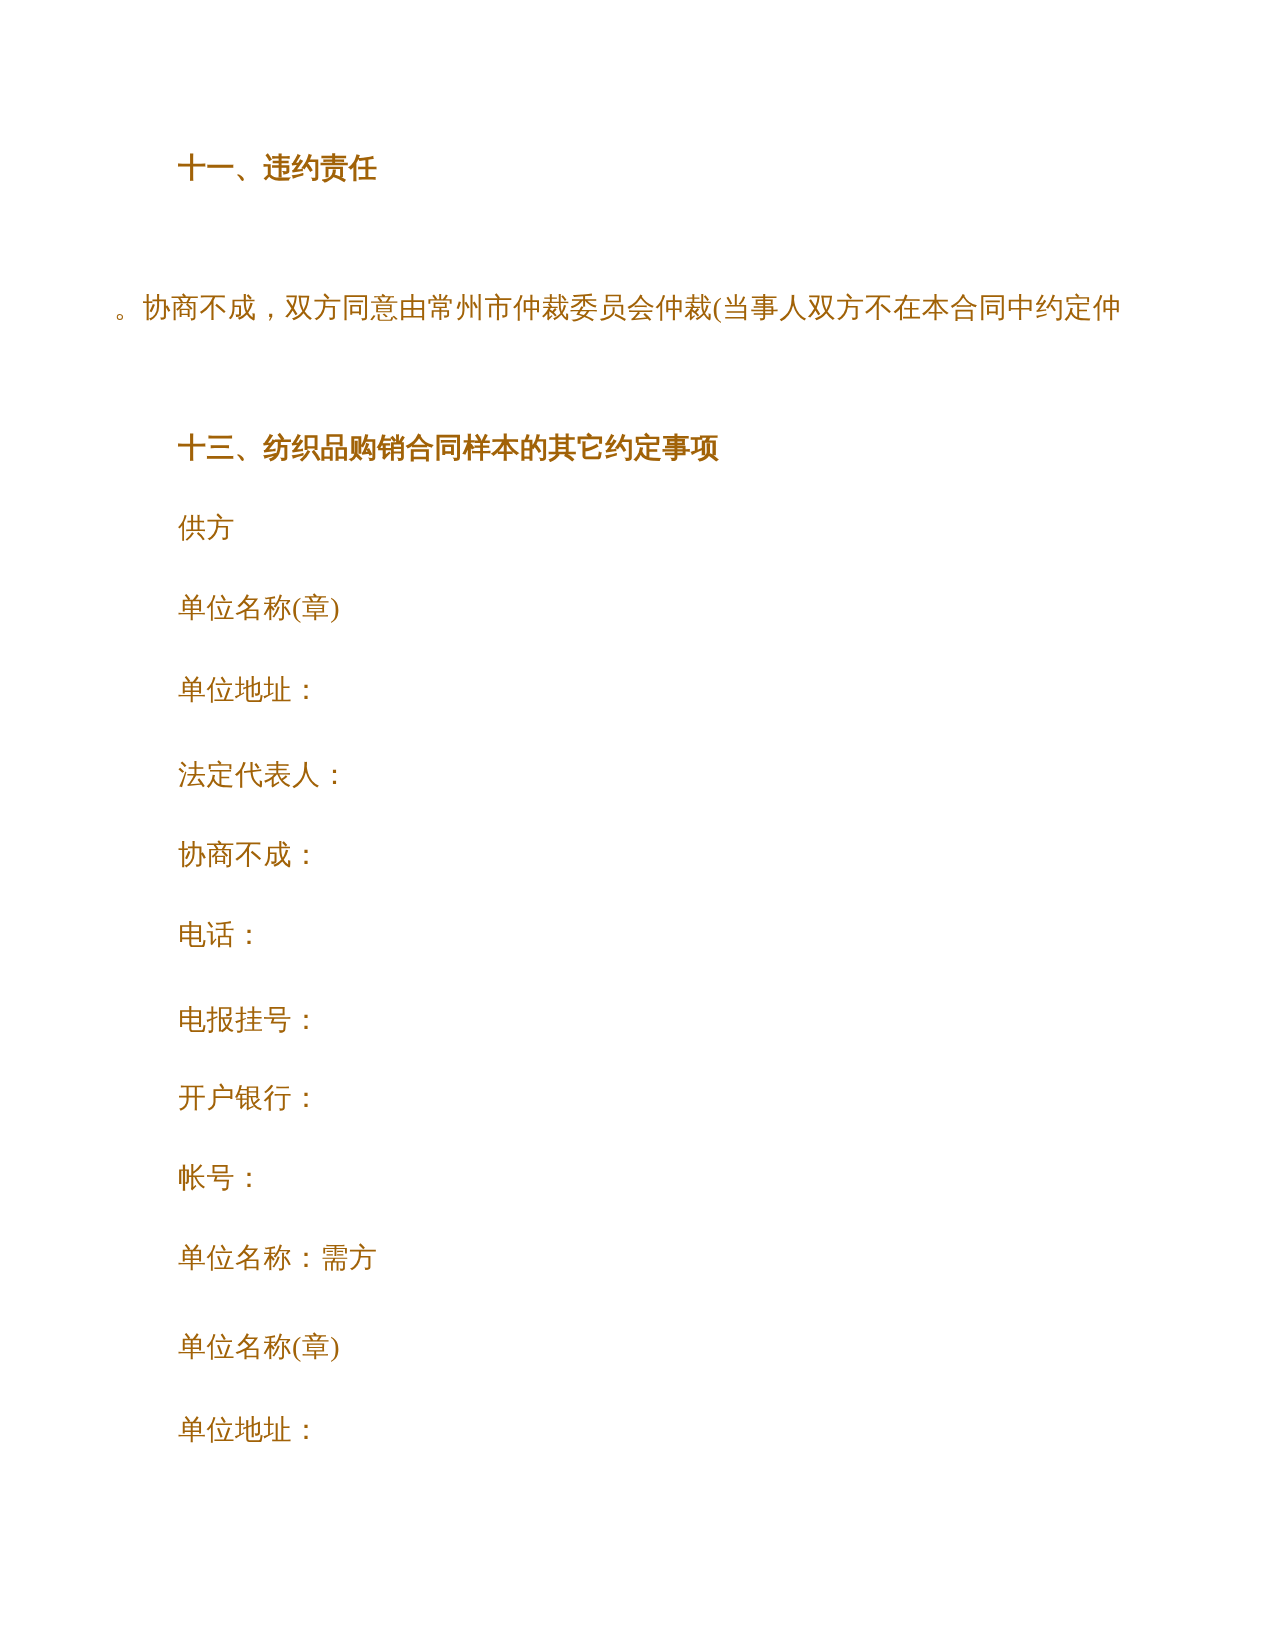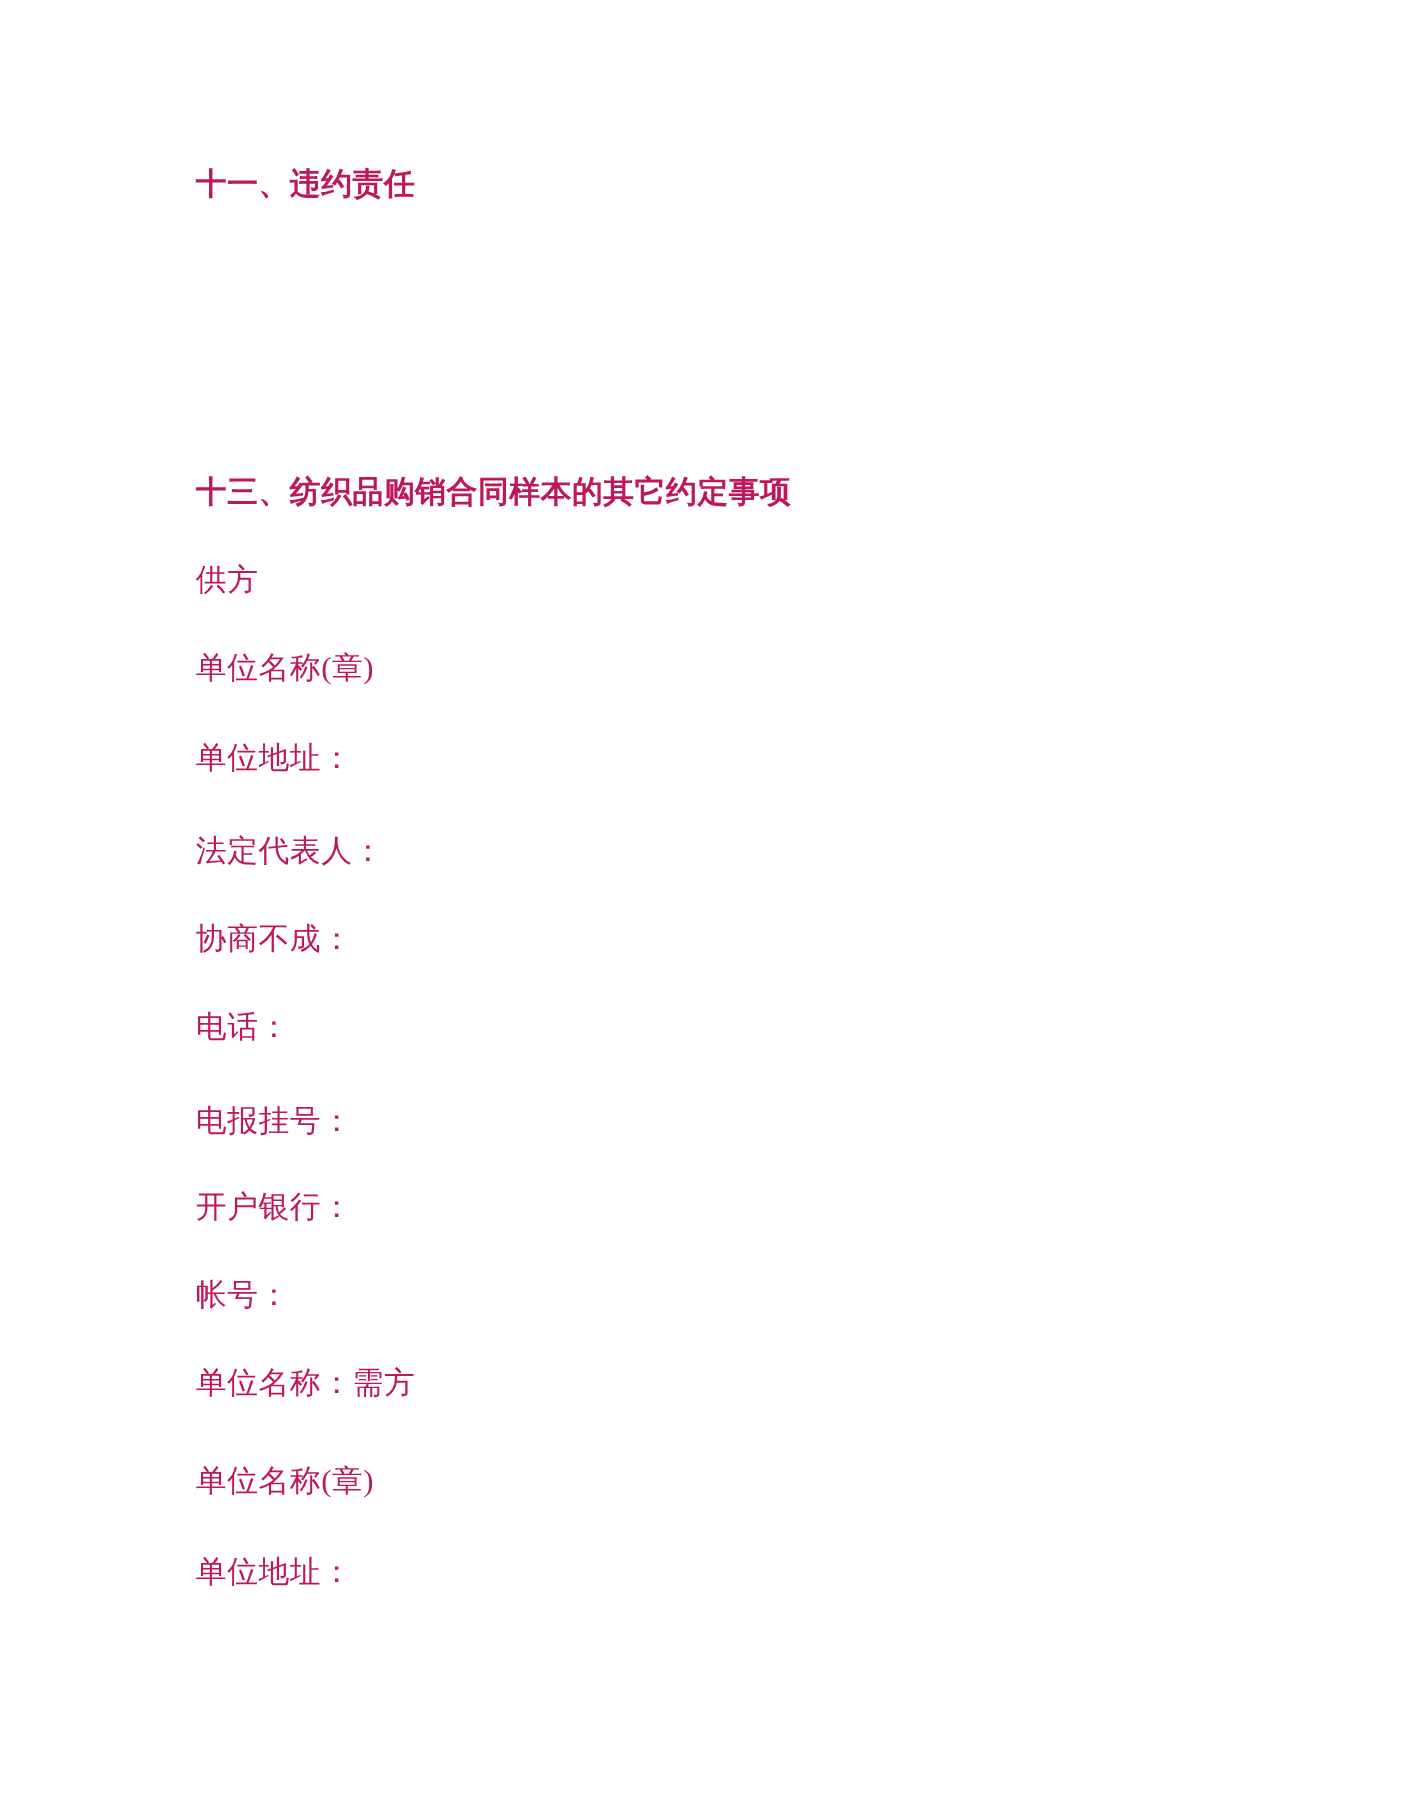--- a/index.html
+++ b/index.html
@@ -7,21 +7,21 @@
     padding: 0;
     background: #ffffff;
   }
   .page {
     position: relative;
     width: 1275px;
     height: 1533px;
     background: #ffffff;
     overflow: hidden;
     font-family: "Liberation Serif", "DejaVu Serif", serif;
-    color: #be185d;
+    color: #a16207;
   }
   .ln {
     position: absolute;
     left: 178px;
     font-size: 28px;
     line-height: 32px;
     letter-spacing: 0.5px;
     white-space: nowrap;
   }
   .ln.hang {
@@ -45,20 +45,21 @@
   }
 </style>
 </head>
 <body>
 
 <div class="page">
 
   <div class="ln heading" style="top:152px">十一、违约责任</div>
 
 
+  <div class="ln hang" style="top:292px">。协商不成，双方同意由常州市仲裁委员会仲裁(当事人双方不在本合同中约定仲</div>
 
 
   <div class="ln heading" style="top:432px">十三、纺织品购销合同样本的其它约定事项</div>
 
   <div class="ln" style="top:512px">供方</div>
 
   <div class="ln" style="top:592px">单位名称(章)</div>
 
   <div class="ln" style="top:674px">单位地址：</div>
 

